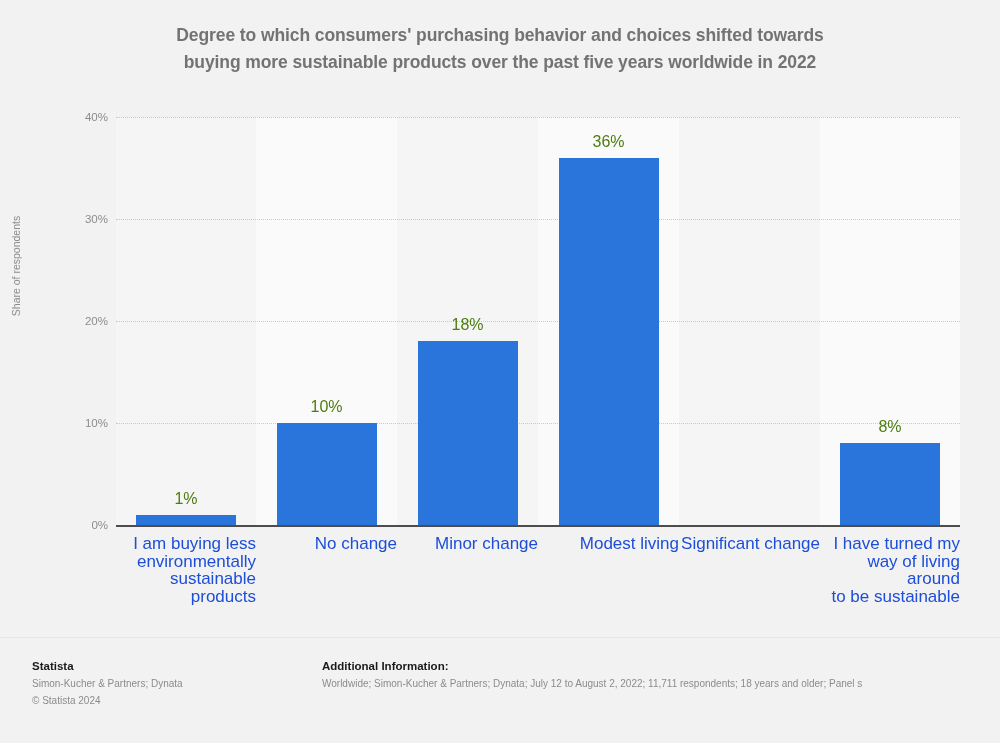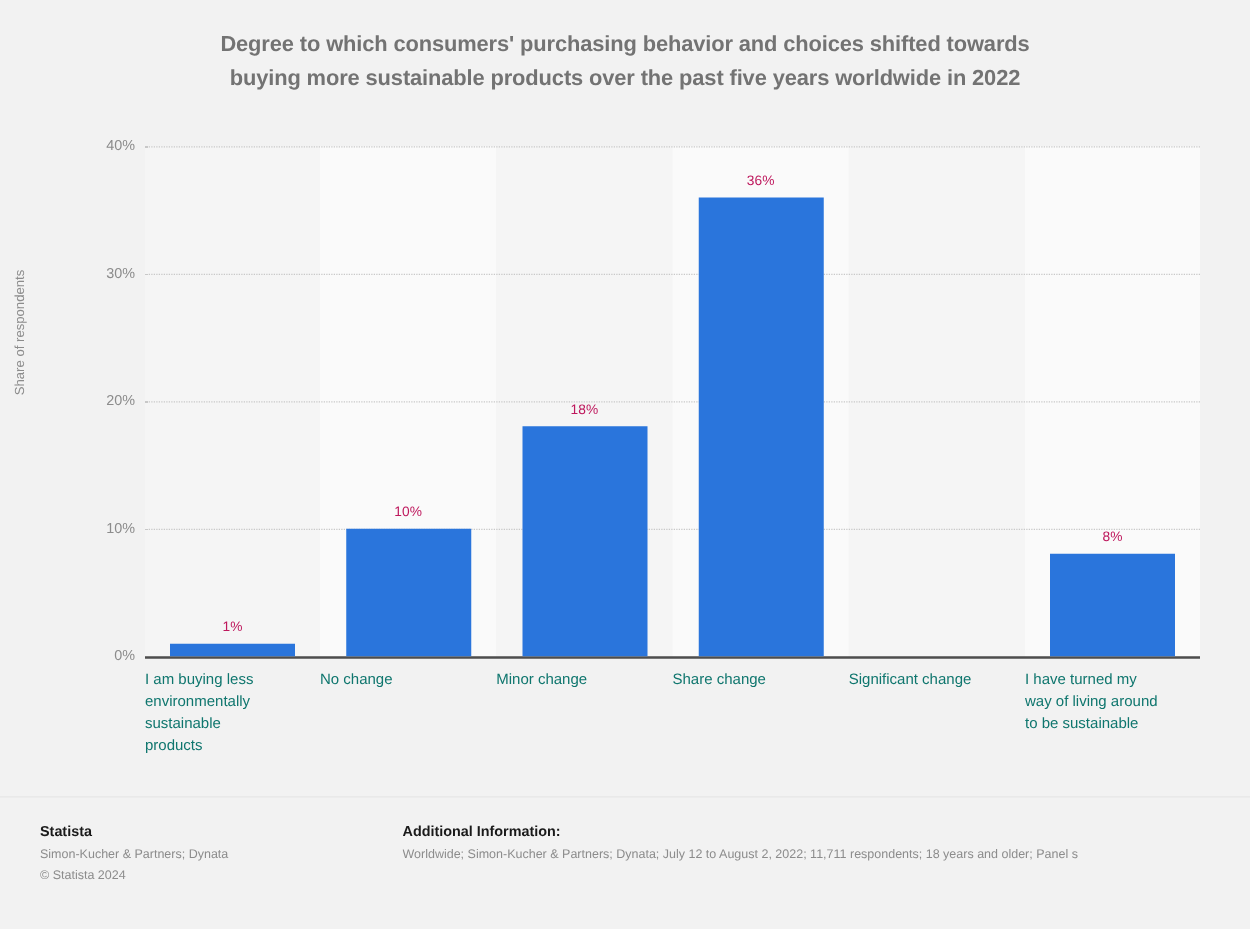--- a/index.html
+++ b/index.html
@@ -127,39 +127,39 @@
     bottom: 0;
     left: 50%;
     transform: translateX(-50%);
     width: 100px;
     background: #2a75dc;
   }
   .bar-value {
     position: absolute;
     left: 50%;
     transform: translateX(-50%);
-    font-size: 11px;
-    color: #be185d;
+    font-size: 16px;
+    color: #4d7c0f;
     white-space: nowrap;
   }
 
   
   .x-labels {
     position: absolute;
     left: 116px;
     top: 535px;
     width: 844px;
     height: 80px;
   }
   .x-label {
     position: absolute;
     top: 0;
-    text-align: left;
-    font-size: 12px;
-    color: #0f766e;
+    text-align: right;
+    font-size: 17px;
+    color: #1d4ed8;
     line-height: 17.5px;
   }
 
   
   .footer-divider {
     position: absolute;
     left: 0;
     top: 637px;
     width: 1000px;
     height: 1px;
@@ -267,21 +267,21 @@
         <div>sustainable</div>
         <div>products</div>
       </div>
       <div class="x-label" style="left:140px; width:141px;">
         <div>No change</div>
       </div>
       <div class="x-label" style="left:281px; width:141px;">
         <div>Minor change</div>
       </div>
       <div class="x-label" style="left:422px; width:141px;">
-        <div>Share change</div>
+        <div>Modest living</div>
       </div>
       <div class="x-label" style="left:563px; width:141px;">
         <div>Significant change</div>
       </div>
       <div class="x-label" style="left:704px; width:140px;">
         <div>I have turned my</div>
         <div>way of living around</div>
         <div>to be sustainable</div>
       </div>
     </div>

